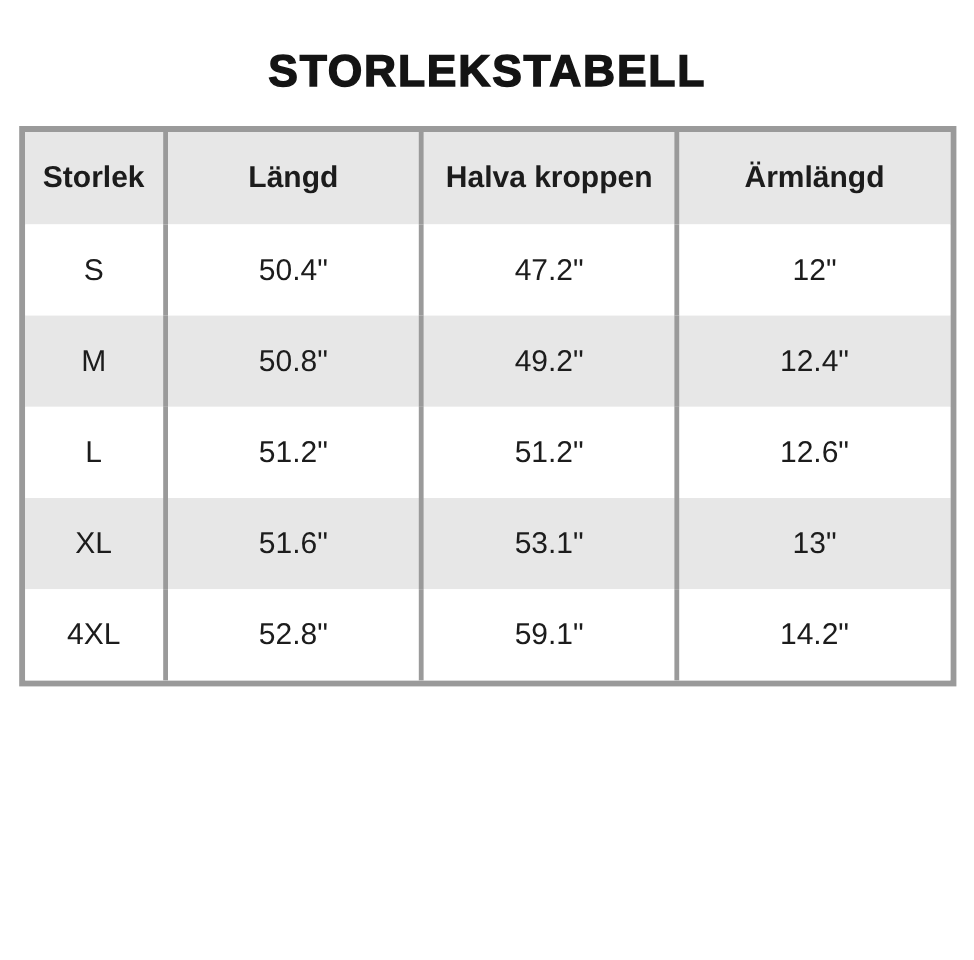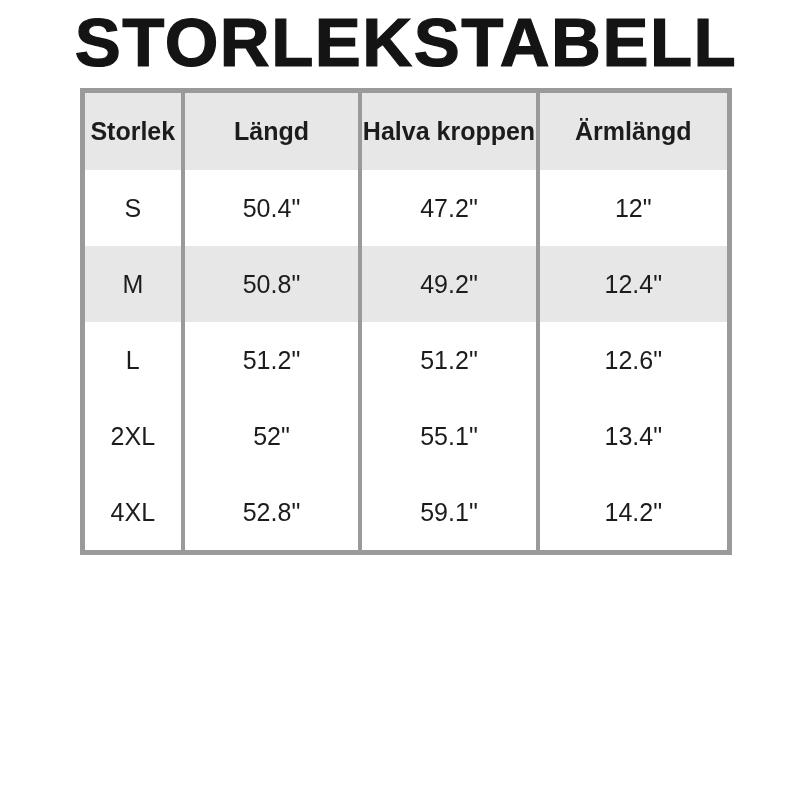--- a/index.html
+++ b/index.html
@@ -15,31 +15,31 @@
     background: var(--bg);
   }
   body {
     width: 812px;
     height: 800px;
     font-family: "Liberation Sans", sans-serif;
     color: var(--text);
     overflow: hidden;
   }
   .title {
-    margin: 14px auto 0;
+    margin: 31px auto 0;
     text-align: center;
-    font-size: 69px;
+    font-size: 37px;
     line-height: 58px;
     font-weight: 900;
     letter-spacing: 1.5px;
     color: #141414;
     -webkit-text-stroke: 1.2px #141414;
   }
   .table-wrap {
-    width: 652px;
+    width: 781px;
     margin: 16px auto 0;
     border: 5px solid var(--border);
   }
   table {
     width: 100%;
     border-collapse: collapse;
     table-layout: fixed;
   }
   col.c-size   { width: 15.2%; }
   col.c-langd  { width: 27.7%; }
@@ -102,25 +102,25 @@
           <td>50.8"</td>
           <td>49.2"</td>
           <td>12.4"</td>
         </tr>
         <tr>
           <td>L</td>
           <td>51.2"</td>
           <td>51.2"</td>
           <td>12.6"</td>
         </tr>
-        <tr>
-          <td>2XL</td>
-          <td>52"</td>
-          <td>55.1"</td>
-          <td>13.4"</td>
+        <tr class="stripe">
+          <td>XL</td>
+          <td>51.6"</td>
+          <td>53.1"</td>
+          <td>13"</td>
         </tr>
         <tr>
           <td>4XL</td>
           <td>52.8"</td>
           <td>59.1"</td>
           <td>14.2"</td>
         </tr>
       </tbody>
   </table>
 </div>

